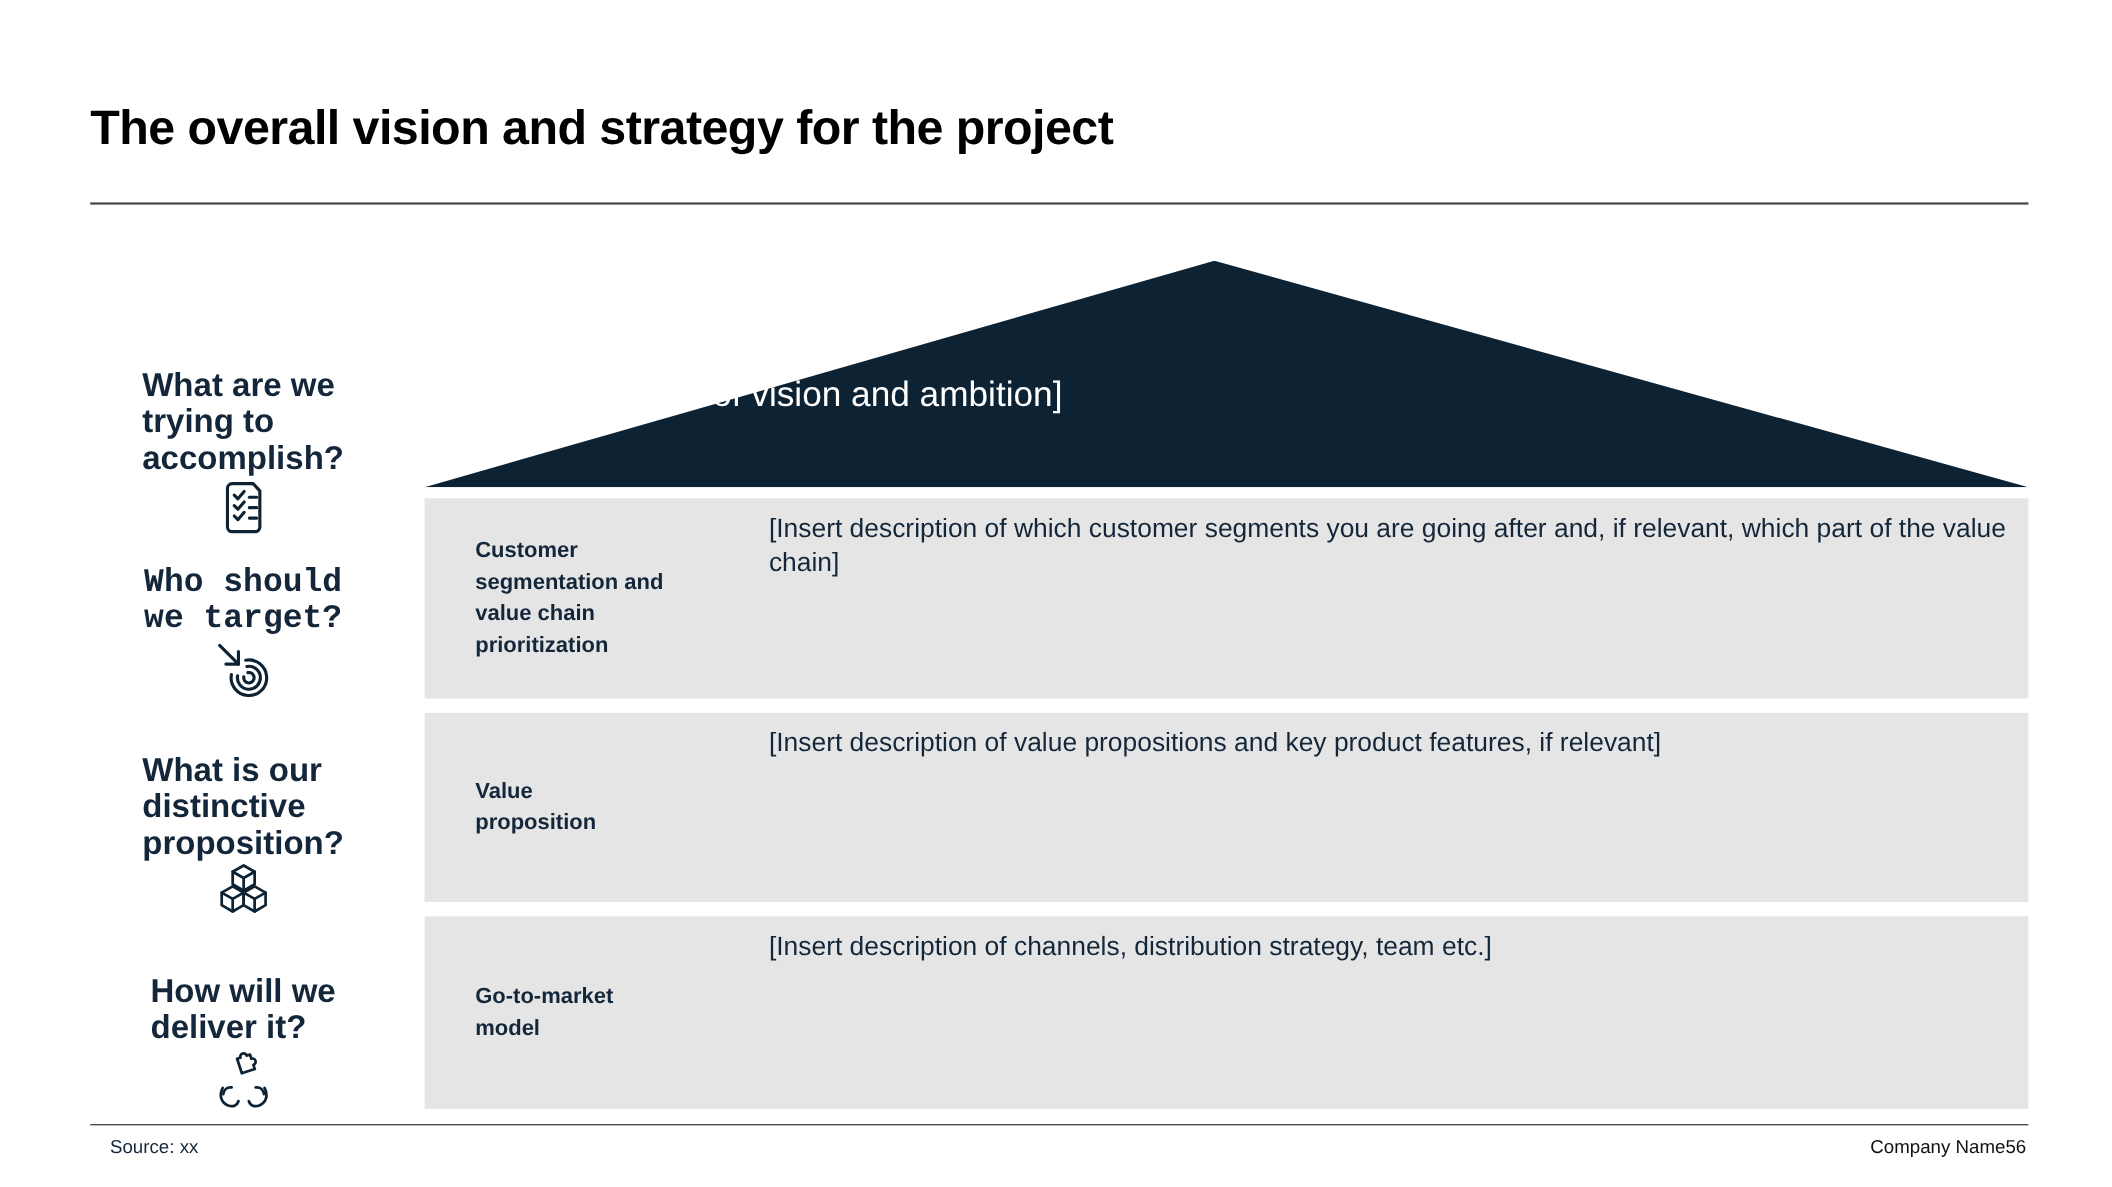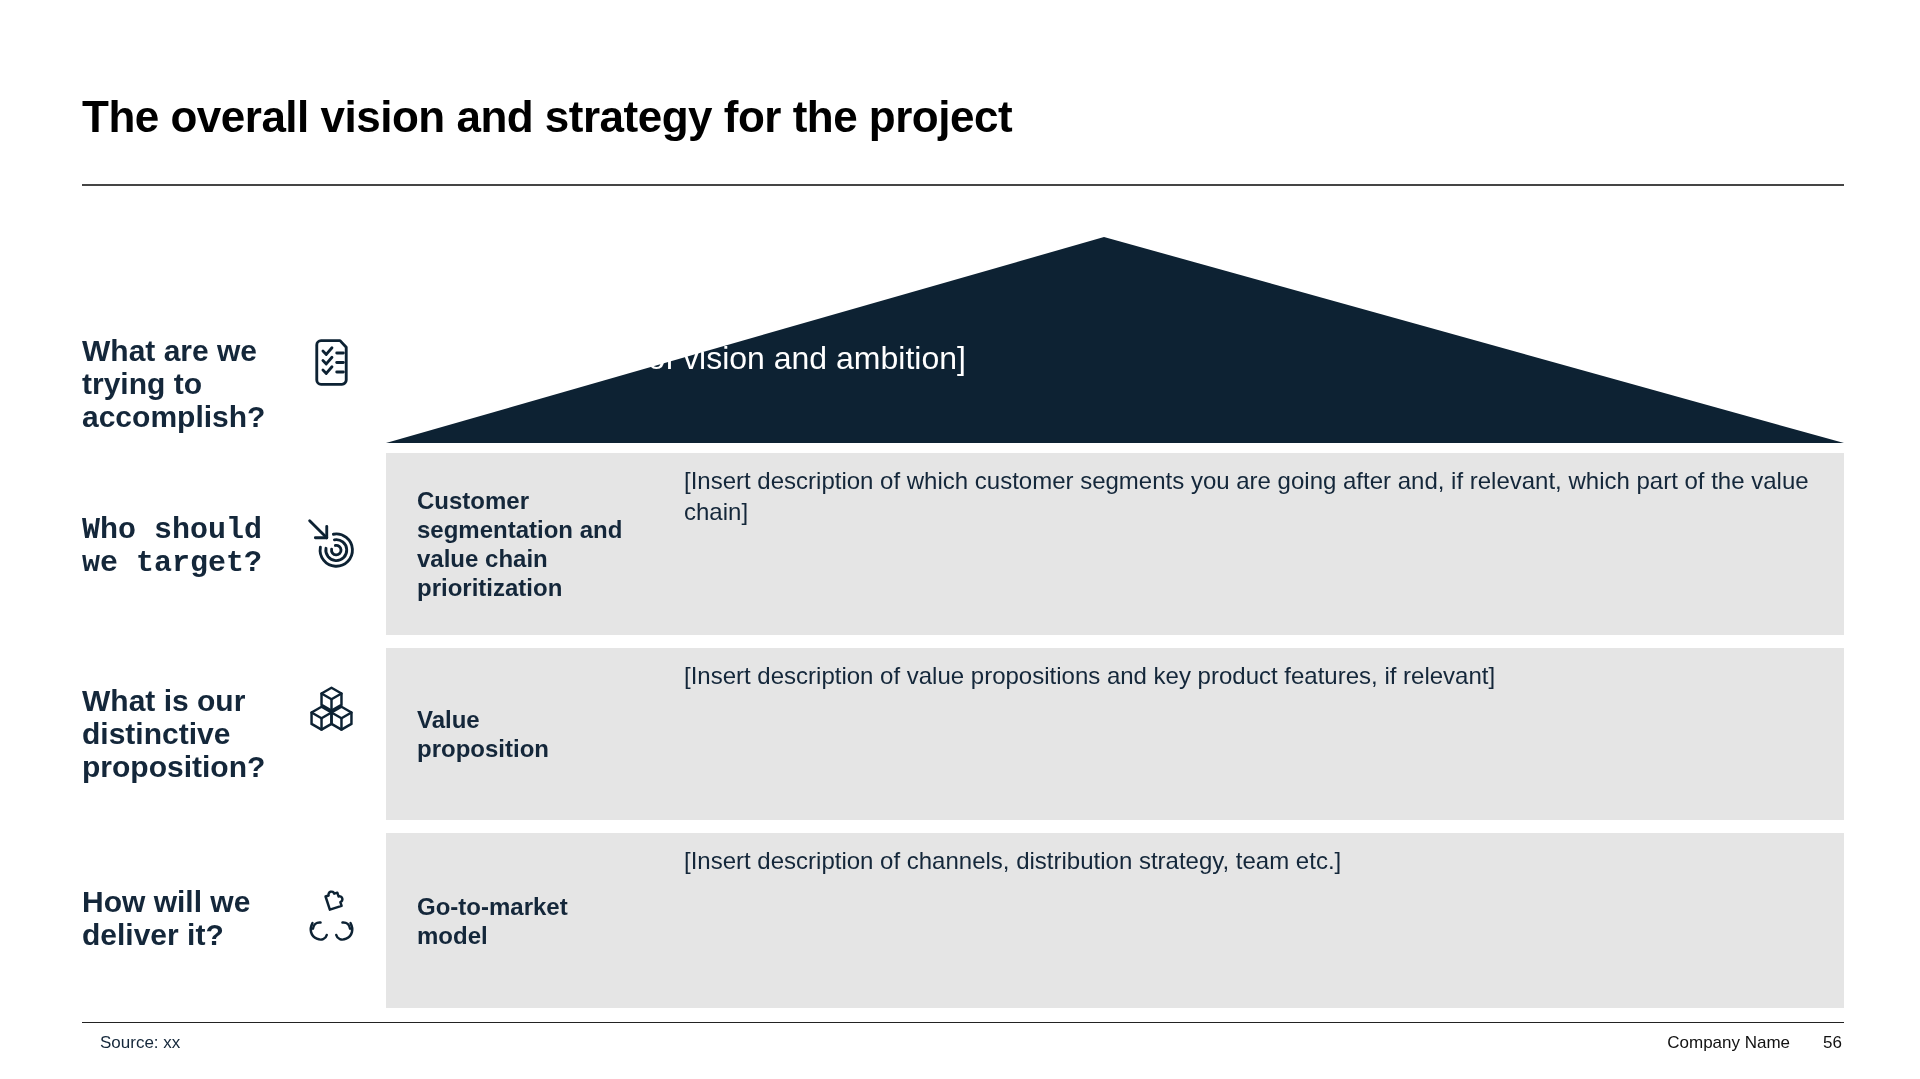--- a/index.html
+++ b/index.html
@@ -20,21 +20,21 @@
 
   .pyramid{position:absolute;left:386px;top:237px;width:1458px;height:206px;display:block;}
   .pyramid polygon{fill:var(--navy);}
   .pyramid-text{
     position:absolute;left:386px;top:340px;width:1458px;
     text-align:left;color:#ffffff;font-size:32px;
   }
 
   .question{
     position:absolute;left:82px;width:278px;
-    display:flex;justify-content:space-between;align-items:flex-start;
+    display:flex;justify-content:space-between;align-items:center;flex-direction:column;
   }
   .q-text{
     font-size:30px;font-weight:bold;color:var(--text);
     line-height:33px;white-space:pre-line;
   }
   .q-icon{width:57px;height:57px;flex:0 0 57px;}
   .q-icon svg{width:57px;height:57px;display:block;}
   .icon-stroke{fill:none;stroke:var(--navy);stroke-width:3;stroke-linecap:round;stroke-linejoin:round;}
   .icon-stroke-thin{fill:none;stroke:var(--navy);stroke-width:2.6;stroke-linecap:round;stroke-linejoin:round;}
 
@@ -44,33 +44,33 @@
   #q4{top:885px;height:67px;}
 
   .row{
     position:absolute;left:386px;width:1458px;background:var(--rowbg);
     display:flex;align-items:stretch;
   }
   #row1{top:453px;height:182px;}
   #row2{top:648px;height:172px;}
   #row3{top:833px;height:175px;}
   .row-label{
-    flex:0 0 267px;margin-left:31px;align-self:center;
-    font-size:24px;font-weight:bold;color:var(--text);
+    flex:0 0 267px;margin-left:46px;align-self:center;
+    font-size:20px;font-weight:bold;color:var(--text);
     line-height:29px;white-space:pre-line;
   }
   .row-desc{
     flex:1 1 auto;padding-top:12px;padding-right:12px;
     font-size:24px;color:var(--text);line-height:31px;
   }
 
   .footer-rule{position:absolute;left:82px;top:1022px;width:1762px;height:0;border-top:1.5px solid #222;}
   .footer-source{position:absolute;left:100px;top:1033px;font-size:17px;color:var(--text);}
   .footer-right{
-    position:absolute;right:78px;top:1033px;display:flex;gap:33px;
+    position:absolute;right:78px;top:1033px;display:flex;
     font-size:17px;color:#111;align-items:baseline;
   }
 </style>
 </head>
 <body>
 
 <div class="slide">
 
   <h1 class="title">The overall vision and strategy for the project</h1>
   <div class="title-rule"></div>

